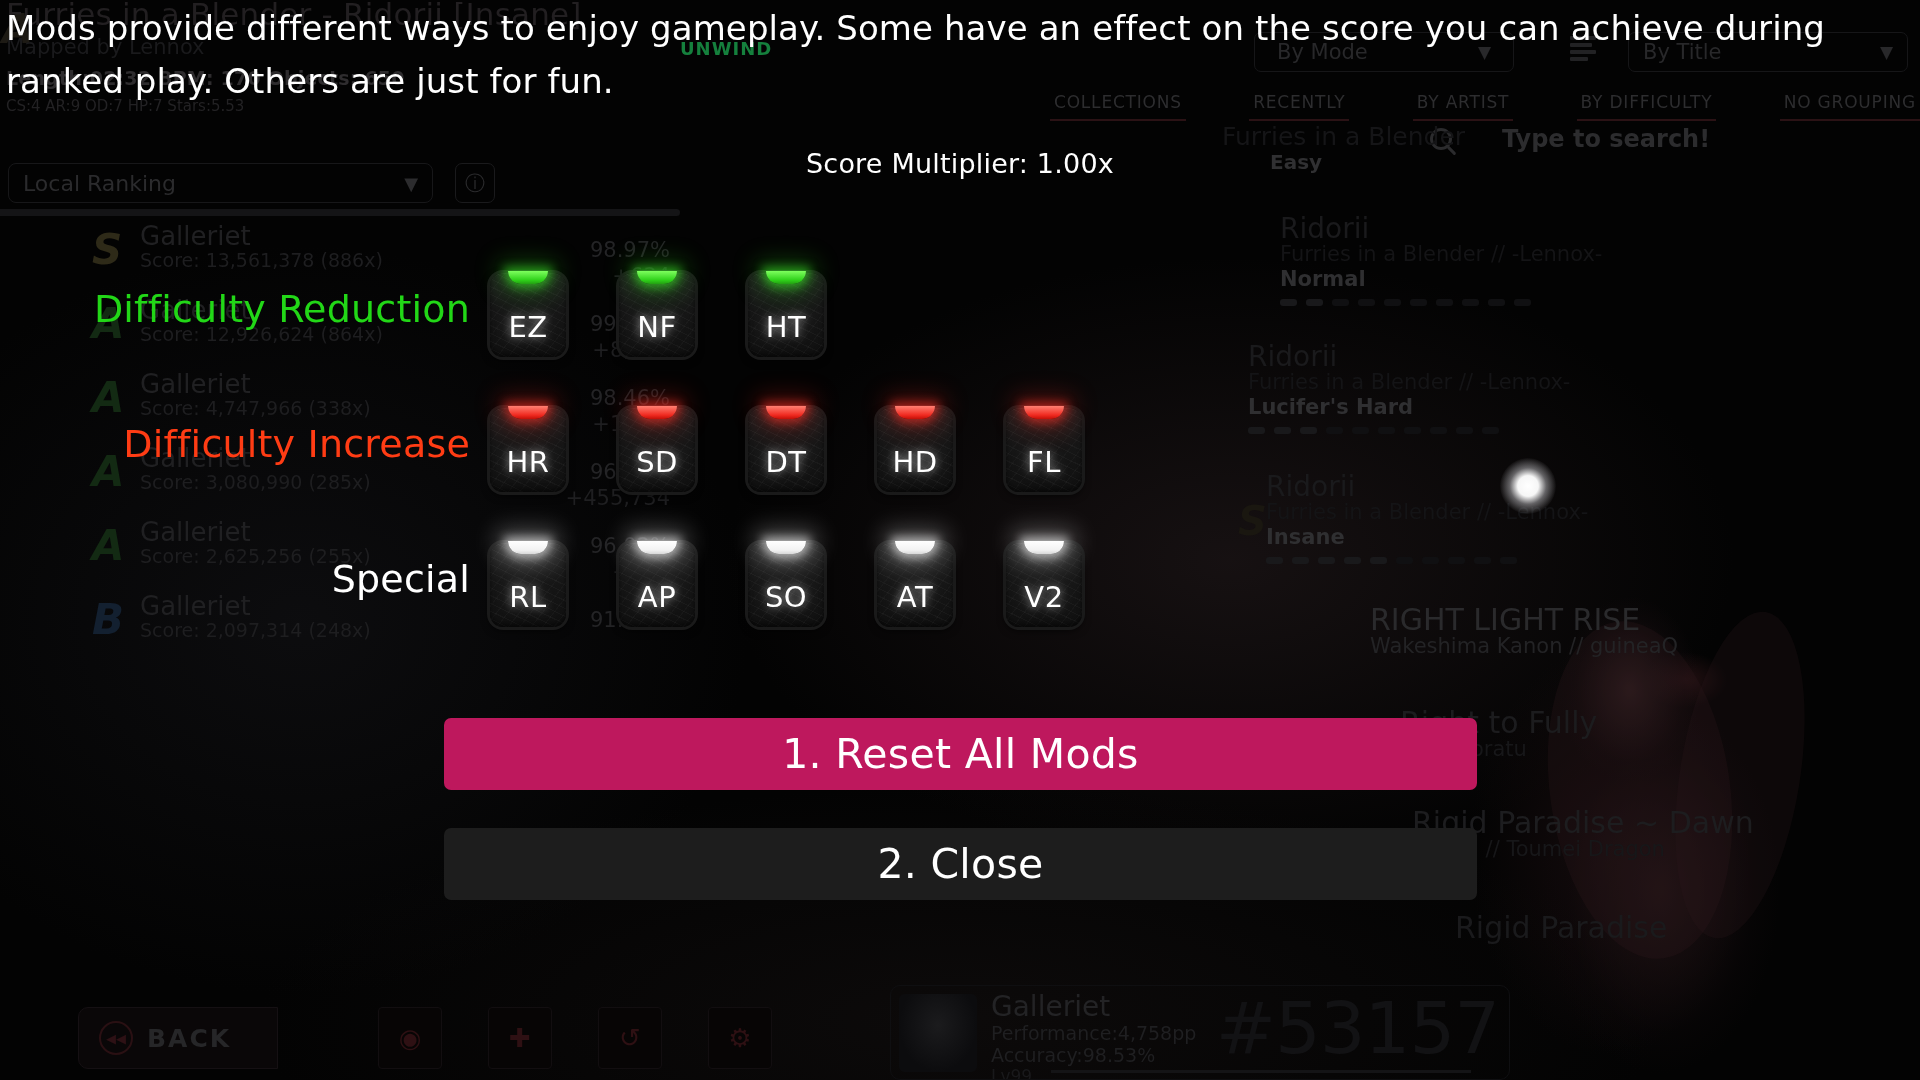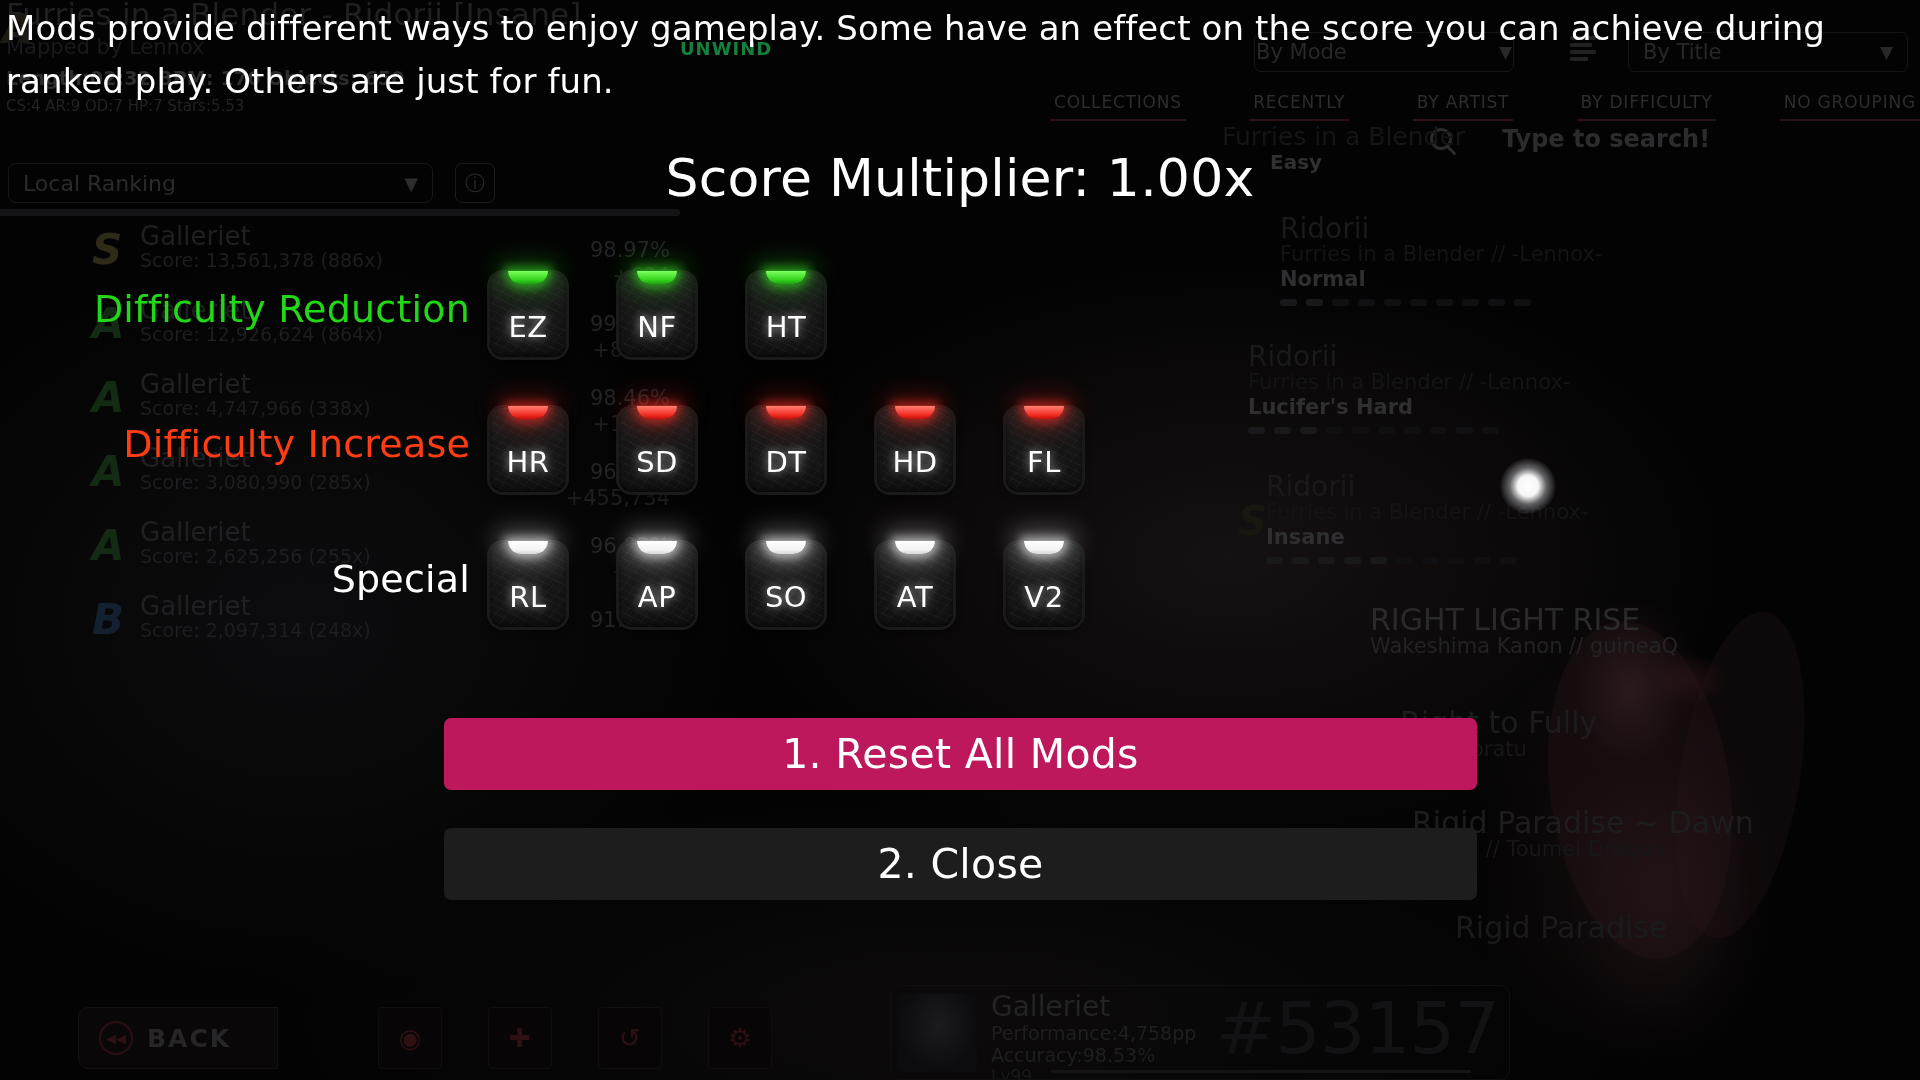--- a/index.html
+++ b/index.html
@@ -90,21 +90,21 @@
   
   .bg-accs { position:absolute; left:470px; top:238px; width:200px; }
   .bg-accrow { height:74px; text-align:right; }
   .bg-accrow .pct { font-size:21px; color:#242426; }
   .bg-accrow .diff { font-size:21px; color:#1f1f21; margin-top:2px; }
 
   
   .bg-modesel {
     position:absolute; left:1254px; top:32px; width:260px; height:40px;
     border:1px solid #161618; border-radius:7px;
-    display:flex; align-items:center; padding:0 1px;
+    display:flex; align-items:center; padding:0 22px;
     color:#28282a; font-size:21px;
   }
   .bg-modesel .chev { margin-left:auto; font-size:17px; }
   .bg-sorticon { position:absolute; left:1570px; top:36px; }
   .bg-sorticon .bar { height:4px; background:#222224; margin-bottom:3px; border-radius:1px; }
   .bg-sortsel {
     position:absolute; left:1628px; top:32px; width:280px; height:40px;
     border:1px solid #161618; border-radius:7px;
     display:flex; align-items:center; padding:0 14px;
     color:#28282a; font-size:21px;
@@ -193,21 +193,21 @@
     position:absolute; left:160px; bottom:6px; width:420px; height:3px; background:#141416;
   }
 
   
   .ov-headline {
     position:absolute; left:6px; top:2px; width:1895px;
     color:#fff; font-size:34px; line-height:53px; letter-spacing:.1px;
   }
   .ov-mult {
     position:absolute; left:0; top:148px; width:1920px; text-align:center;
-    color:#fff; font-size:52px; letter-spacing:.2px;
+    color:#fff; font-size:27px; letter-spacing:.2px;
   }
 
   .mod-section { position:absolute; left:0; width:1920px; }
   .mod-label {
     position:absolute; width:470px; text-align:right; font-size:38px;
     letter-spacing:.2px;
   }
   .mod-row { position:absolute; left:490px; display:flex; gap:53px; }
 
   .modbtn {

